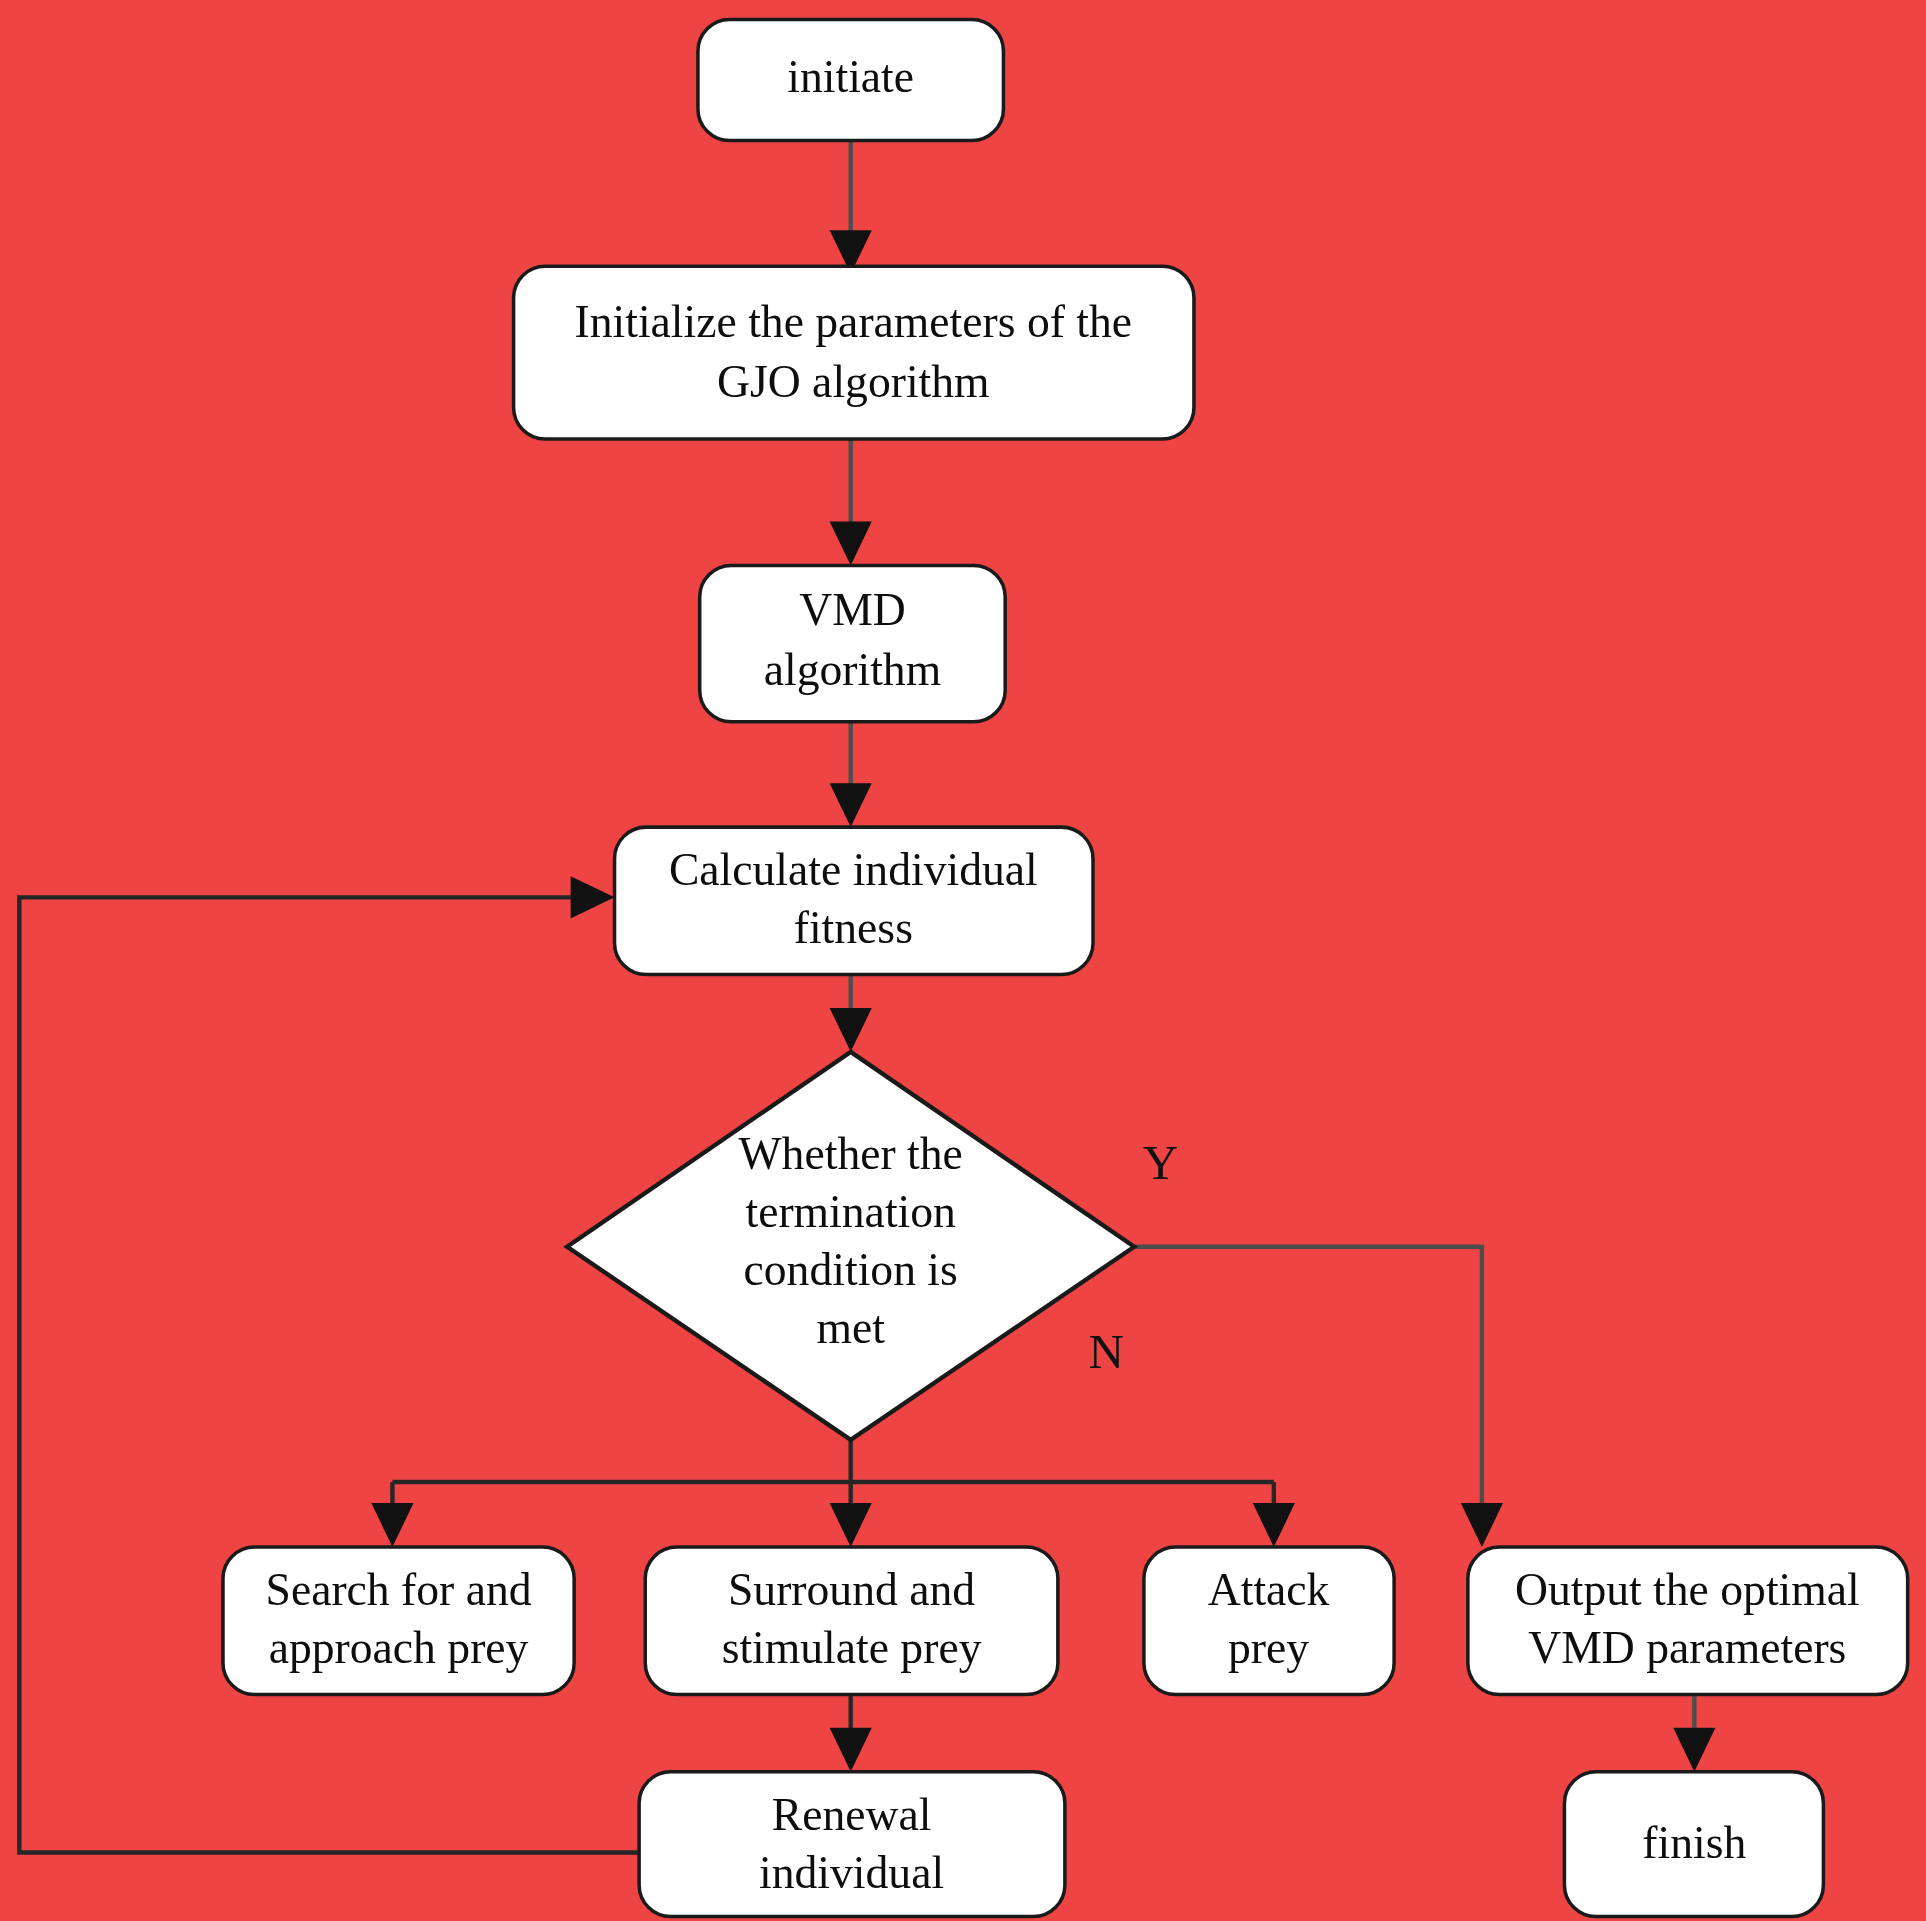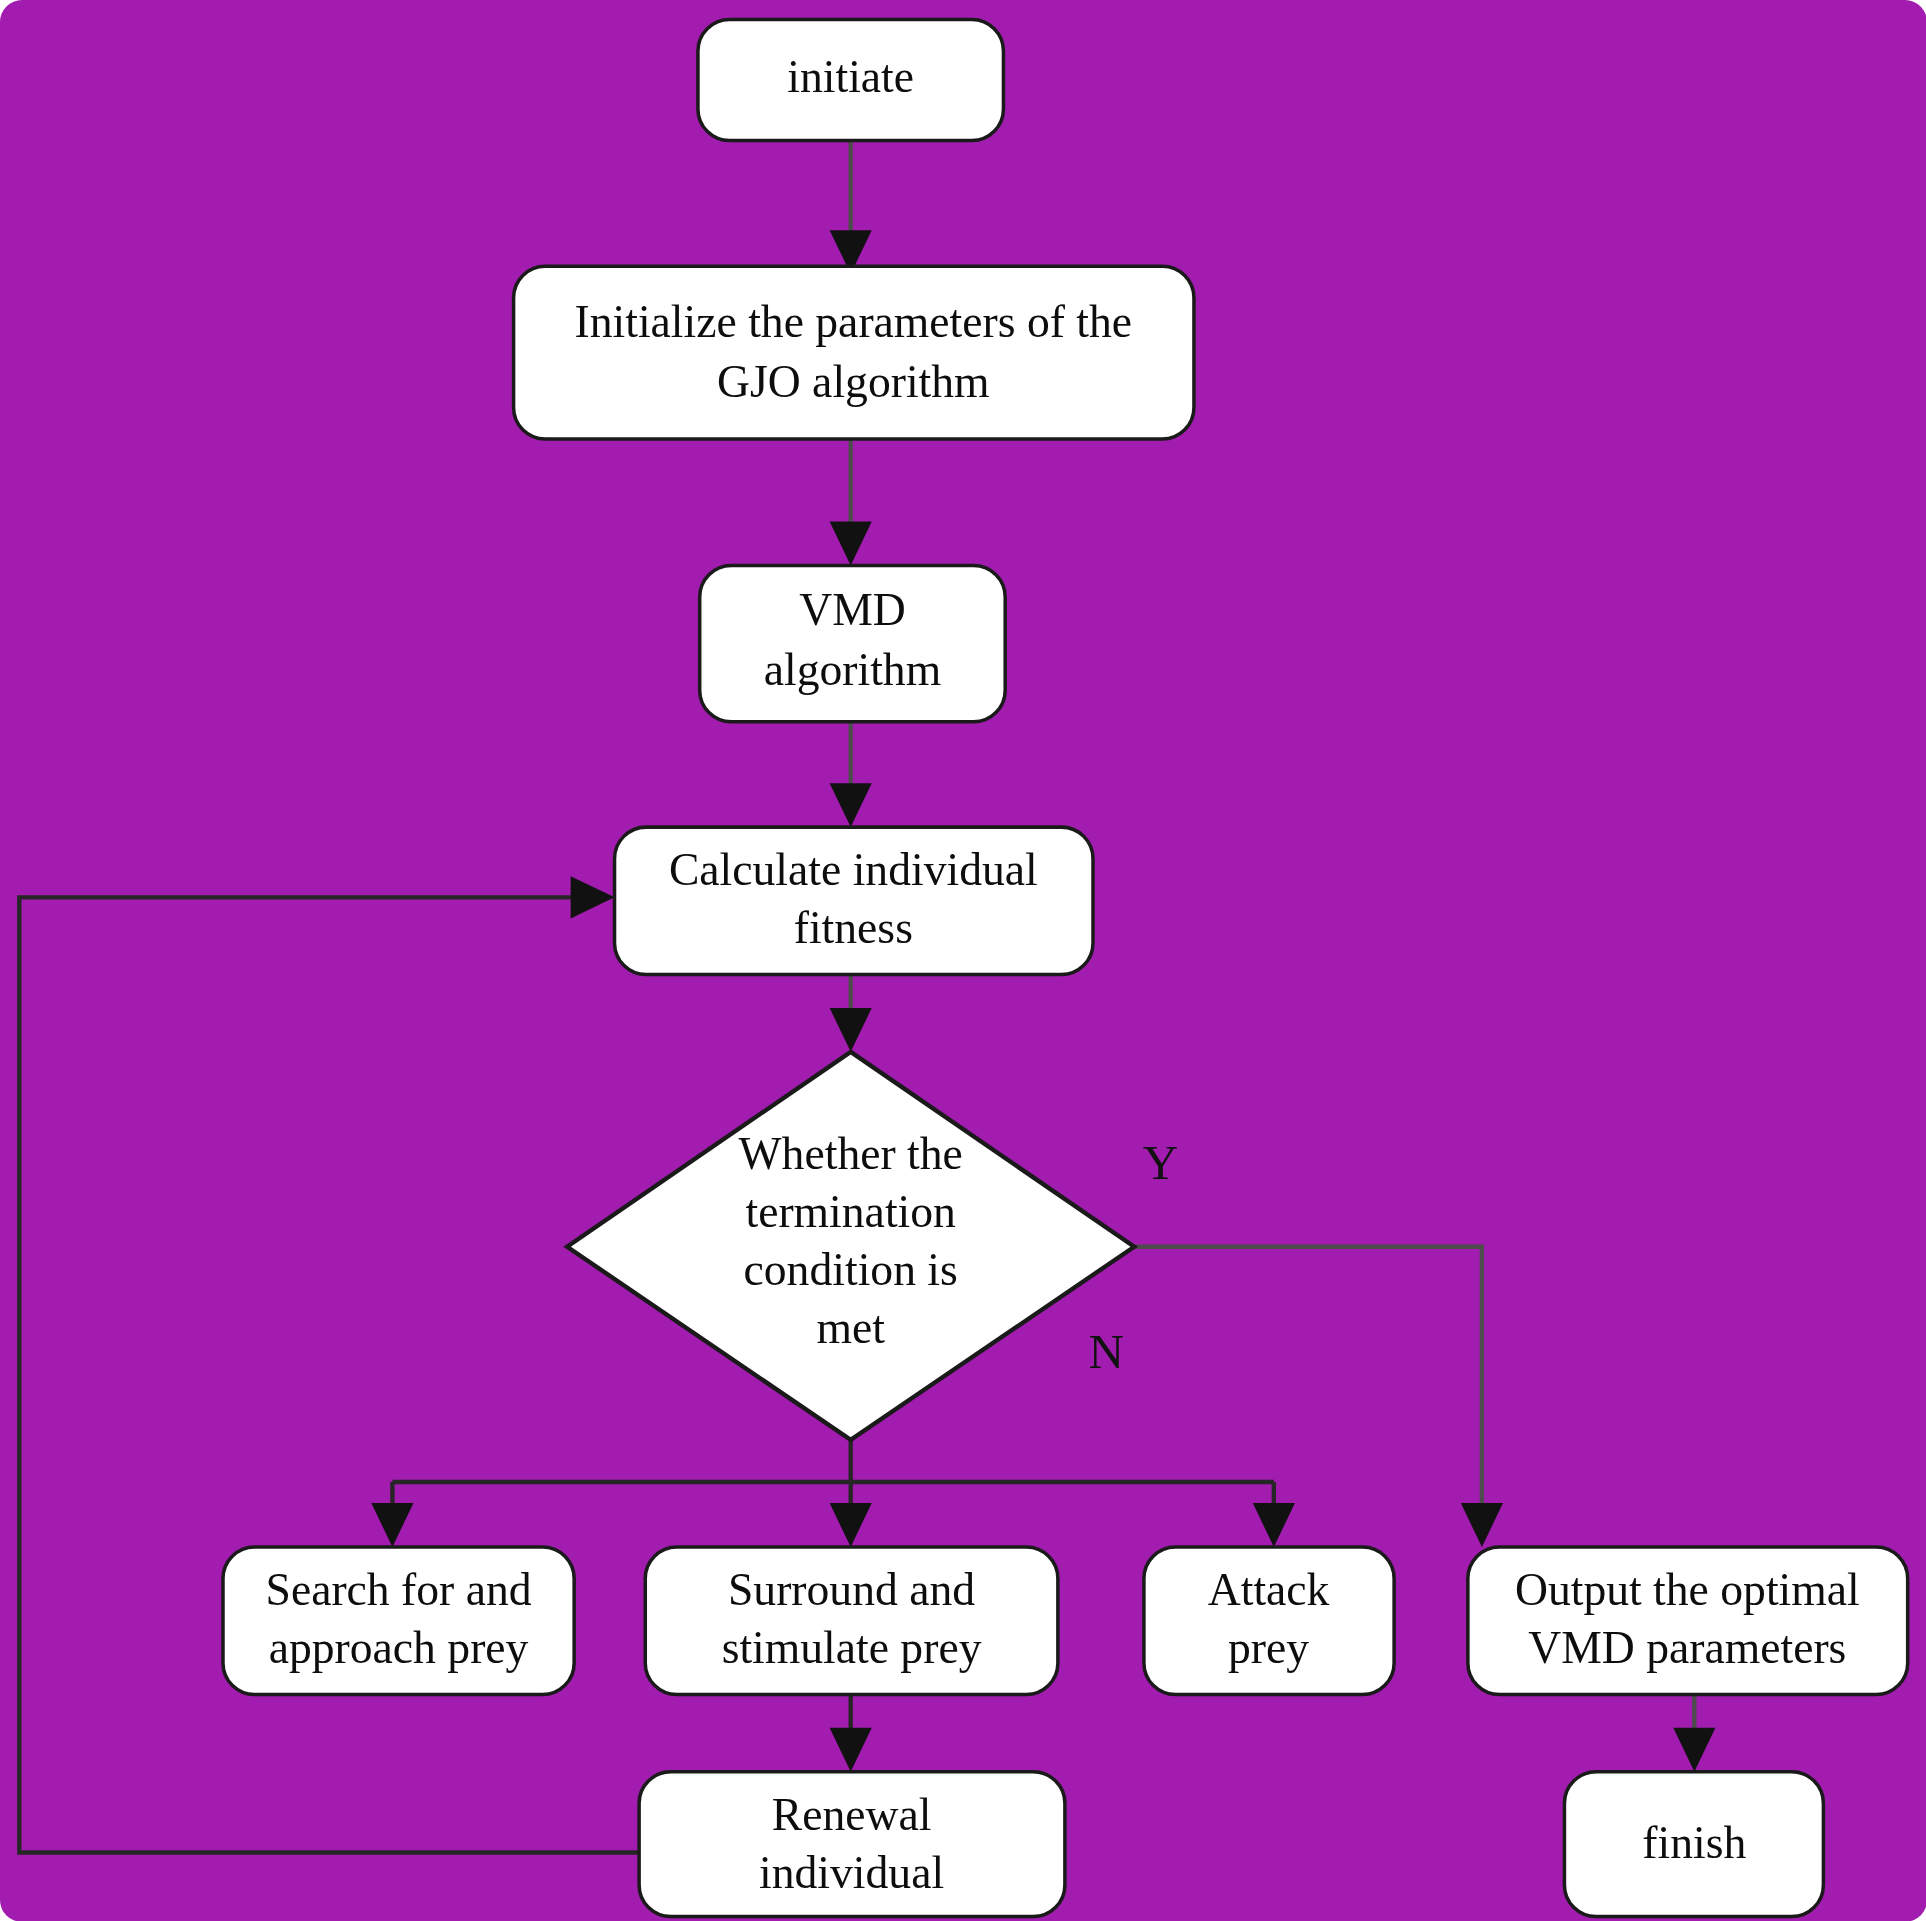--- a/index.html
+++ b/index.html
@@ -8,23 +8,22 @@
     padding: 0;
     background: #ffffff;
   }
   body {
     font-family: "Liberation Serif", "DejaVu Serif", serif;
   }
   #flowchart-root {
     position: relative;
     width: 1927px;
     height: 1922px;
-    background: #a21caf;
+    background: #ef4444;
     overflow: hidden;
-    border-radius: 22px;
   }
   svg#flow-svg {
     display: block;
     width: 1927px;
     height: 1922px;
   }
   .node-box {
     fill: #ffffff;
     stroke: #1a1a1a;
     stroke-width: 4;

